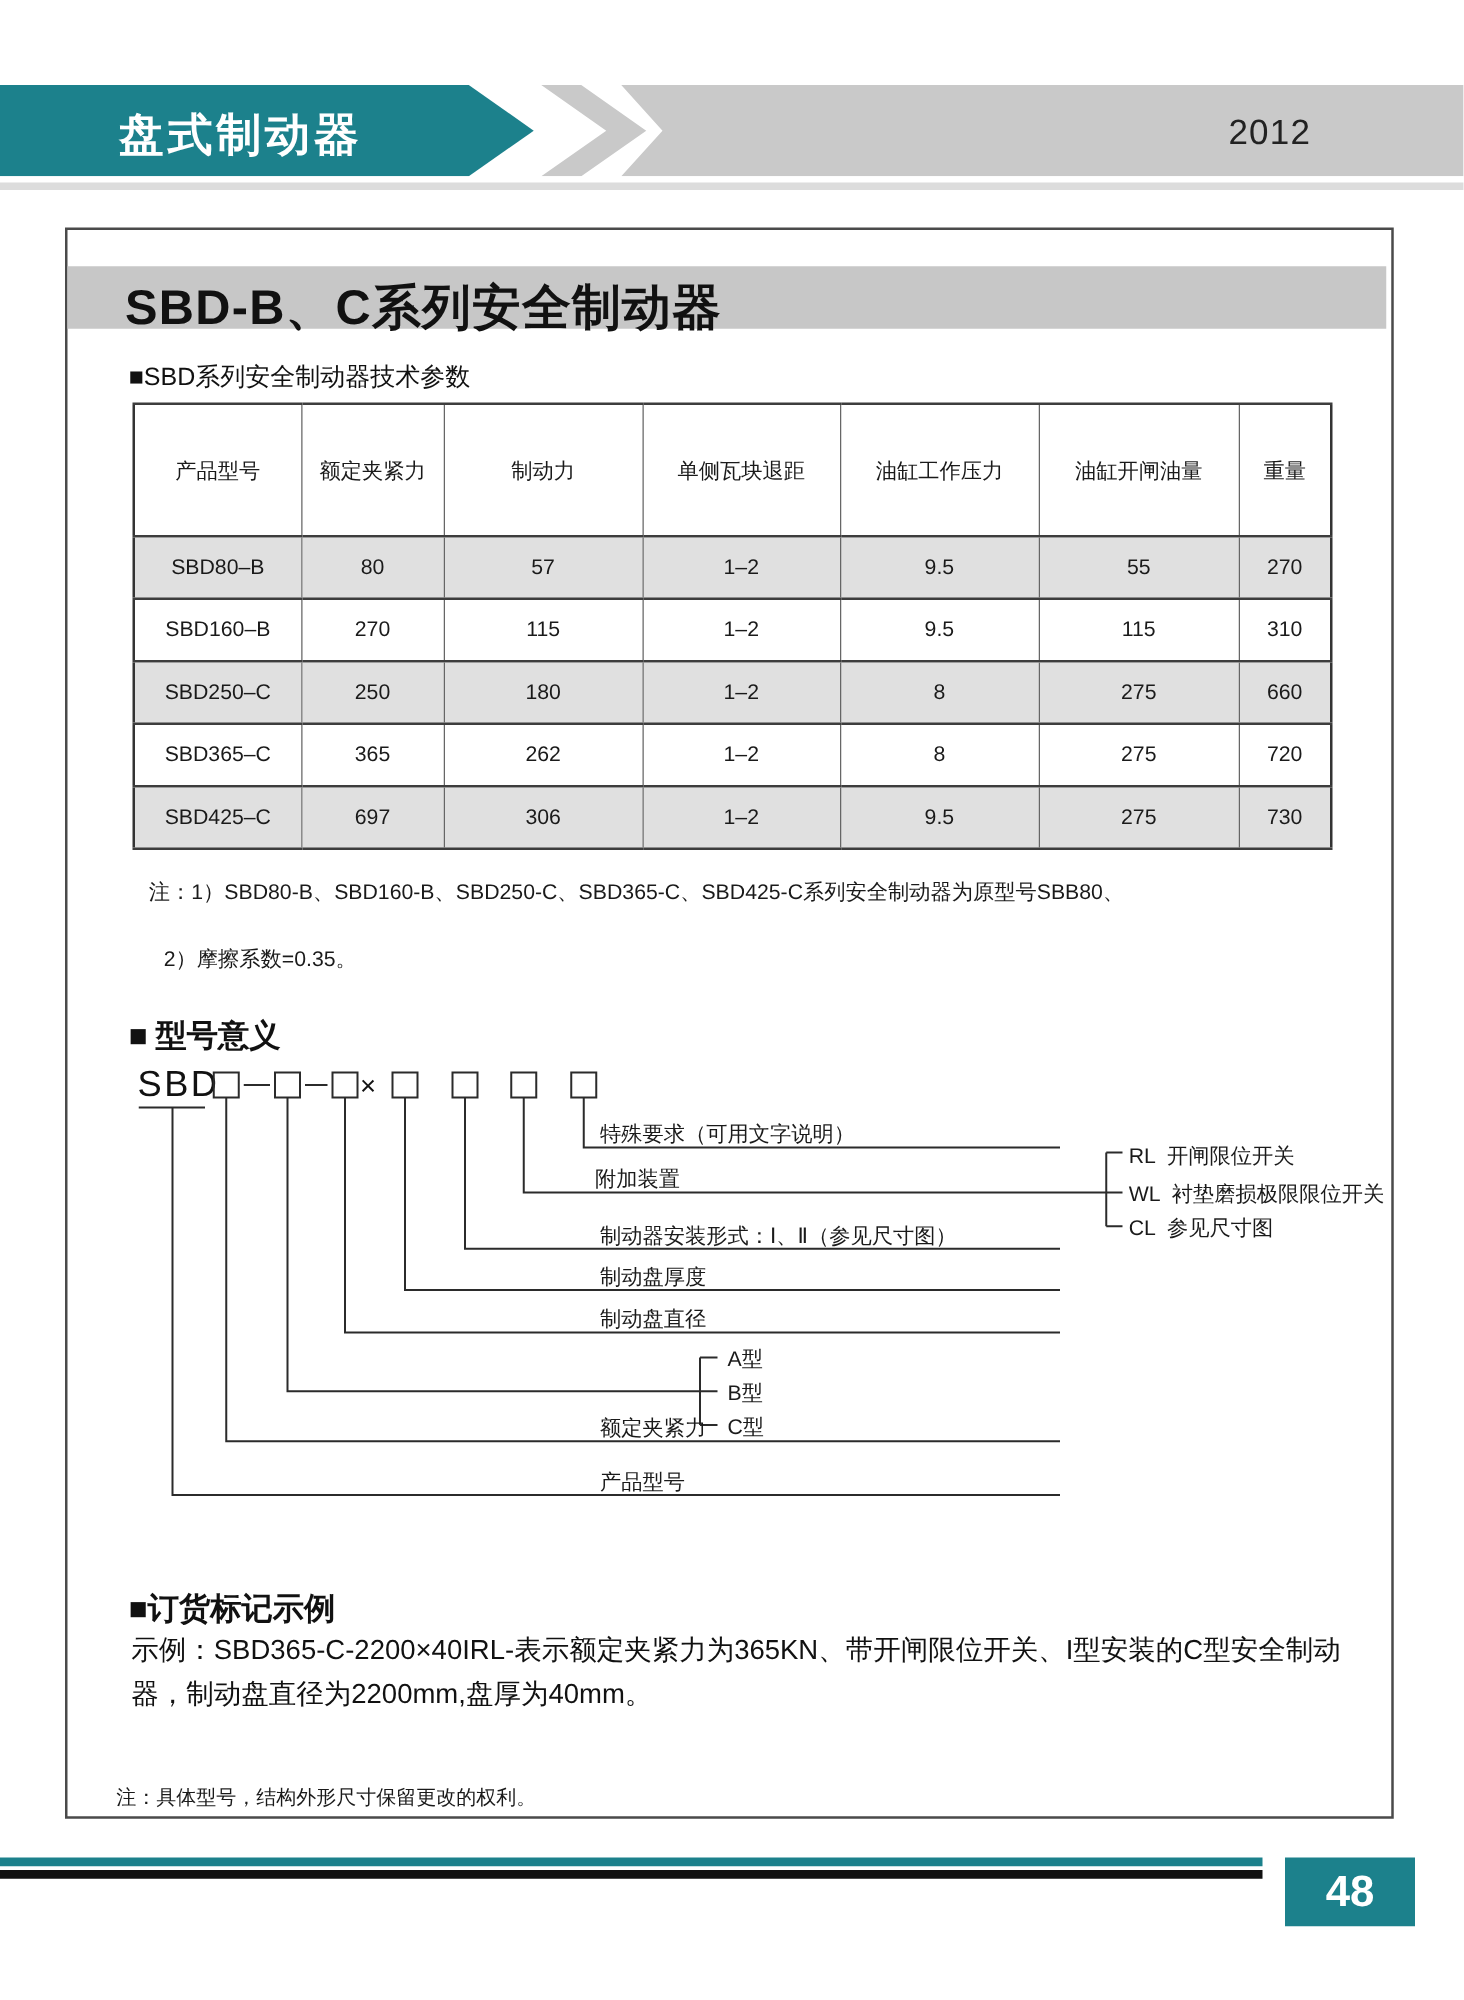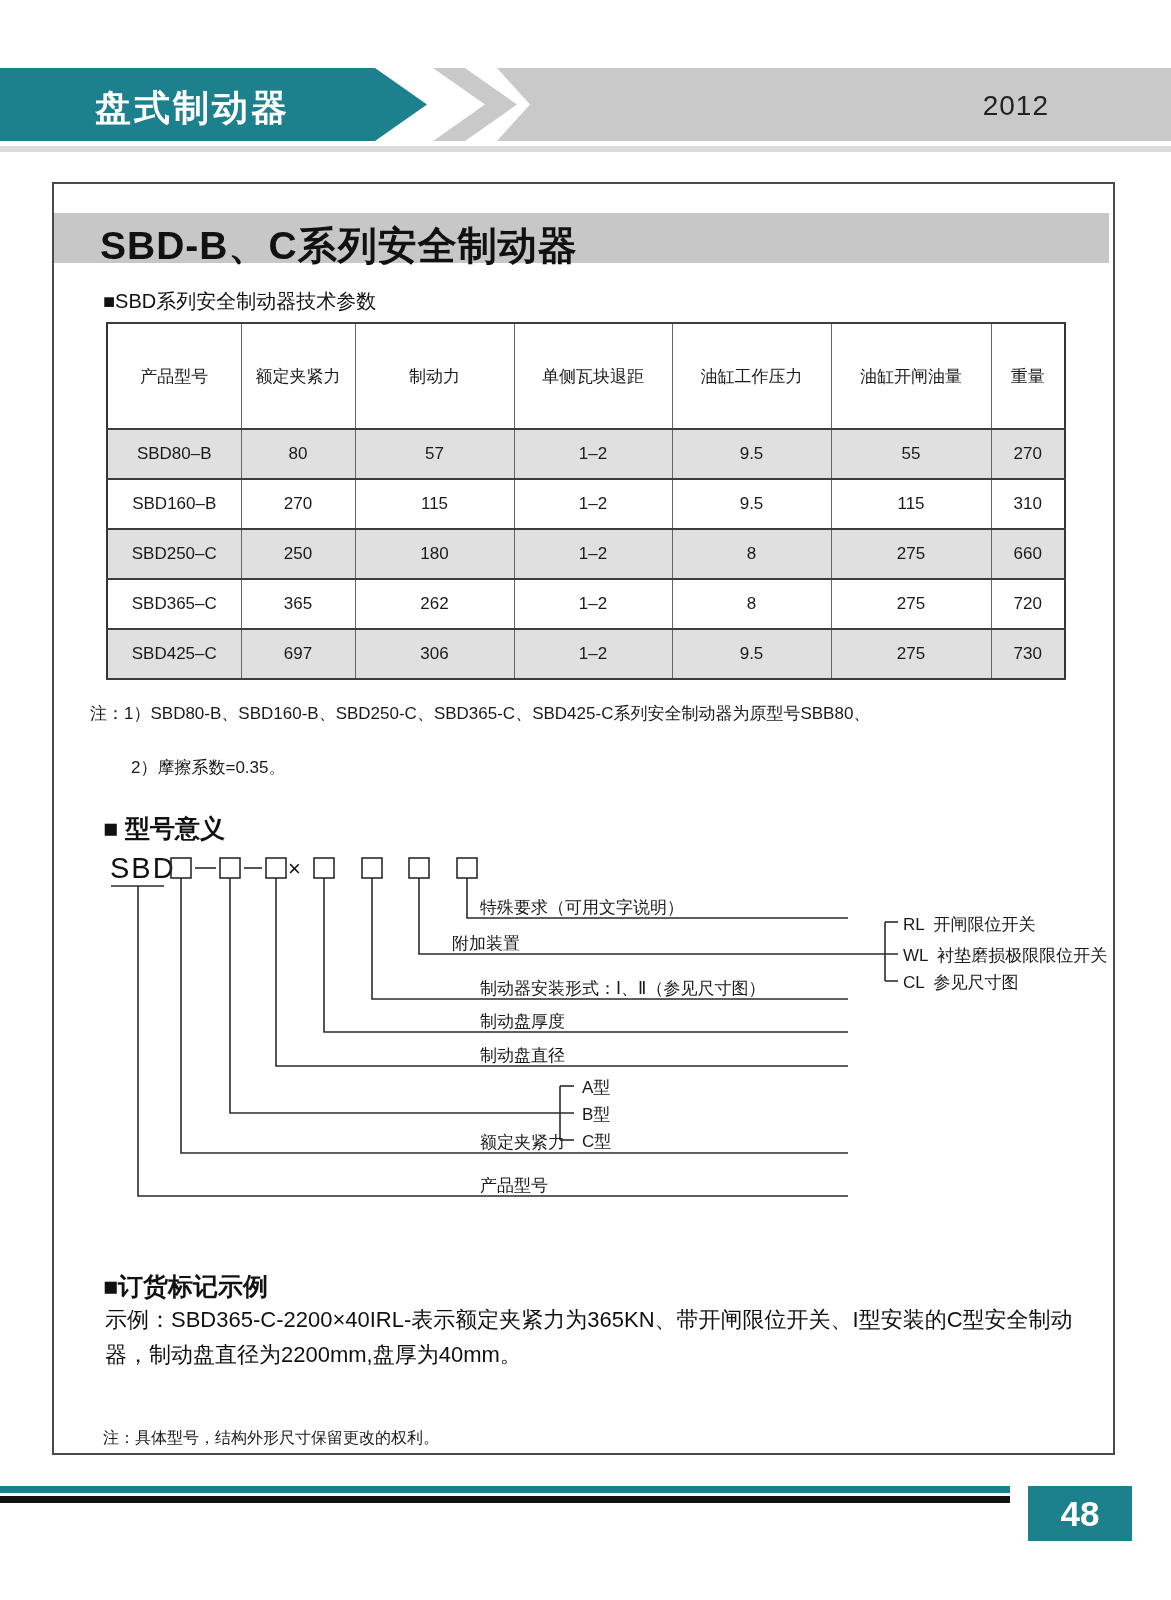--- a/index.html
+++ b/index.html
@@ -44,37 +44,37 @@
     border-top:2px solid #3d3d3d;border-bottom:2px solid #3d3d3d;
     text-align:center;vertical-align:middle;font-weight:normal;
     padding:0;overflow:hidden;
   }
   table.params{border:2px solid #333;}
   table.params thead th{height:104px;background:#ffffff;}
   table.params tbody td{height:48px;background:#ffffff;}
   table.params tbody tr.alt td{background:#e0e0e0;}
   
   .tnotes{position:absolute;font-size:17px;color:#1a1a1a;line-height:27px;white-space:nowrap;}
-  .tnotes.l1{left:90px;top:700px;}
+  .tnotes.l1{left:119px;top:700px;}
   .tnotes.l2{left:160px;top:727px;}
   .tnotes.l3{left:131px;top:754px;}
   
   .section-head-lg{position:absolute;font-size:25px;font-weight:bold;color:#111;}
-  .sh-model{left:103px;top:812px;}
+  .sh-model{left:103px;top:812px;font-family:Liberation Serif, serif;}
   .sh-order{left:103px;top:1270px;}
   .sbd-prefix{position:absolute;left:110px;top:852px;font-size:29px;font-weight:500;letter-spacing:2px;color:#111;}
   .times-sign{position:absolute;left:288px;top:856px;font-size:22px;color:#111;}
   .diagram-svg{position:absolute;left:0;top:0;pointer-events:none;}
   .dlabel{position:absolute;font-size:17px;color:#1a1a1a;white-space:pre;}
   
   .order-text{
     position:absolute;left:105px;top:1302px;width:968px;
     font-size:22px;line-height:35px;color:#111;font-weight:500;
   }
-  .bottom-note{position:absolute;left:103px;top:1428px;font-size:16px;color:#1a1a1a;}
+  .bottom-note{position:absolute;left:93px;top:1428px;font-size:16px;color:#1a1a1a;}
   
   .stripe-teal{position:absolute;left:0;top:1486px;width:1010px;height:7px;background:#1c818c;}
   .stripe-black{position:absolute;left:0;top:1496px;width:1010px;height:7px;background:#111;}
   .page-number-box{
     position:absolute;left:1028px;top:1486px;width:104px;height:55px;background:#1c818c;
     display:flex;align-items:center;justify-content:center;
     color:#fff;font-size:35px;font-weight:bold;
   }
 </style>
 </head>
@@ -207,21 +207,21 @@
       <path d="M419,878 V954 H898"></path>
       <path d="M885,922 V981"></path>
       <path d="M885,922 H898"></path>
       <path d="M885,981 H898"></path>
 
       <path d="M467,878 V918 H848"></path>
     </g>
   </svg>
 
   <div class="dlabel" style="left:480px;top:896px;">特殊要求（可用文字说明）</div>
-  <div class="dlabel" style="left:452px;top:932px;">附加装置</div>
+  <div class="dlabel" style="left:476px;top:932px;">附加装置</div>
   <div class="dlabel" style="left:903px;top:913px;">RL  开闸限位开关</div>
   <div class="dlabel" style="left:903px;top:944px;">WL  衬垫磨损极限限位开关</div>
   <div class="dlabel" style="left:903px;top:971px;">CL  参见尺寸图</div>
   <div class="dlabel" style="left:480px;top:977px;">制动器安装形式：Ⅰ、Ⅱ（参见尺寸图）</div>
   <div class="dlabel" style="left:480px;top:1010px;">制动盘厚度</div>
   <div class="dlabel" style="left:480px;top:1044px;">制动盘直径</div>
   <div class="dlabel" style="left:582px;top:1076px;">A型</div>
   <div class="dlabel" style="left:582px;top:1103px;">B型</div>
   <div class="dlabel" style="left:582px;top:1130px;">C型</div>
   <div class="dlabel" style="left:480px;top:1131px;">额定夹紧力</div>

